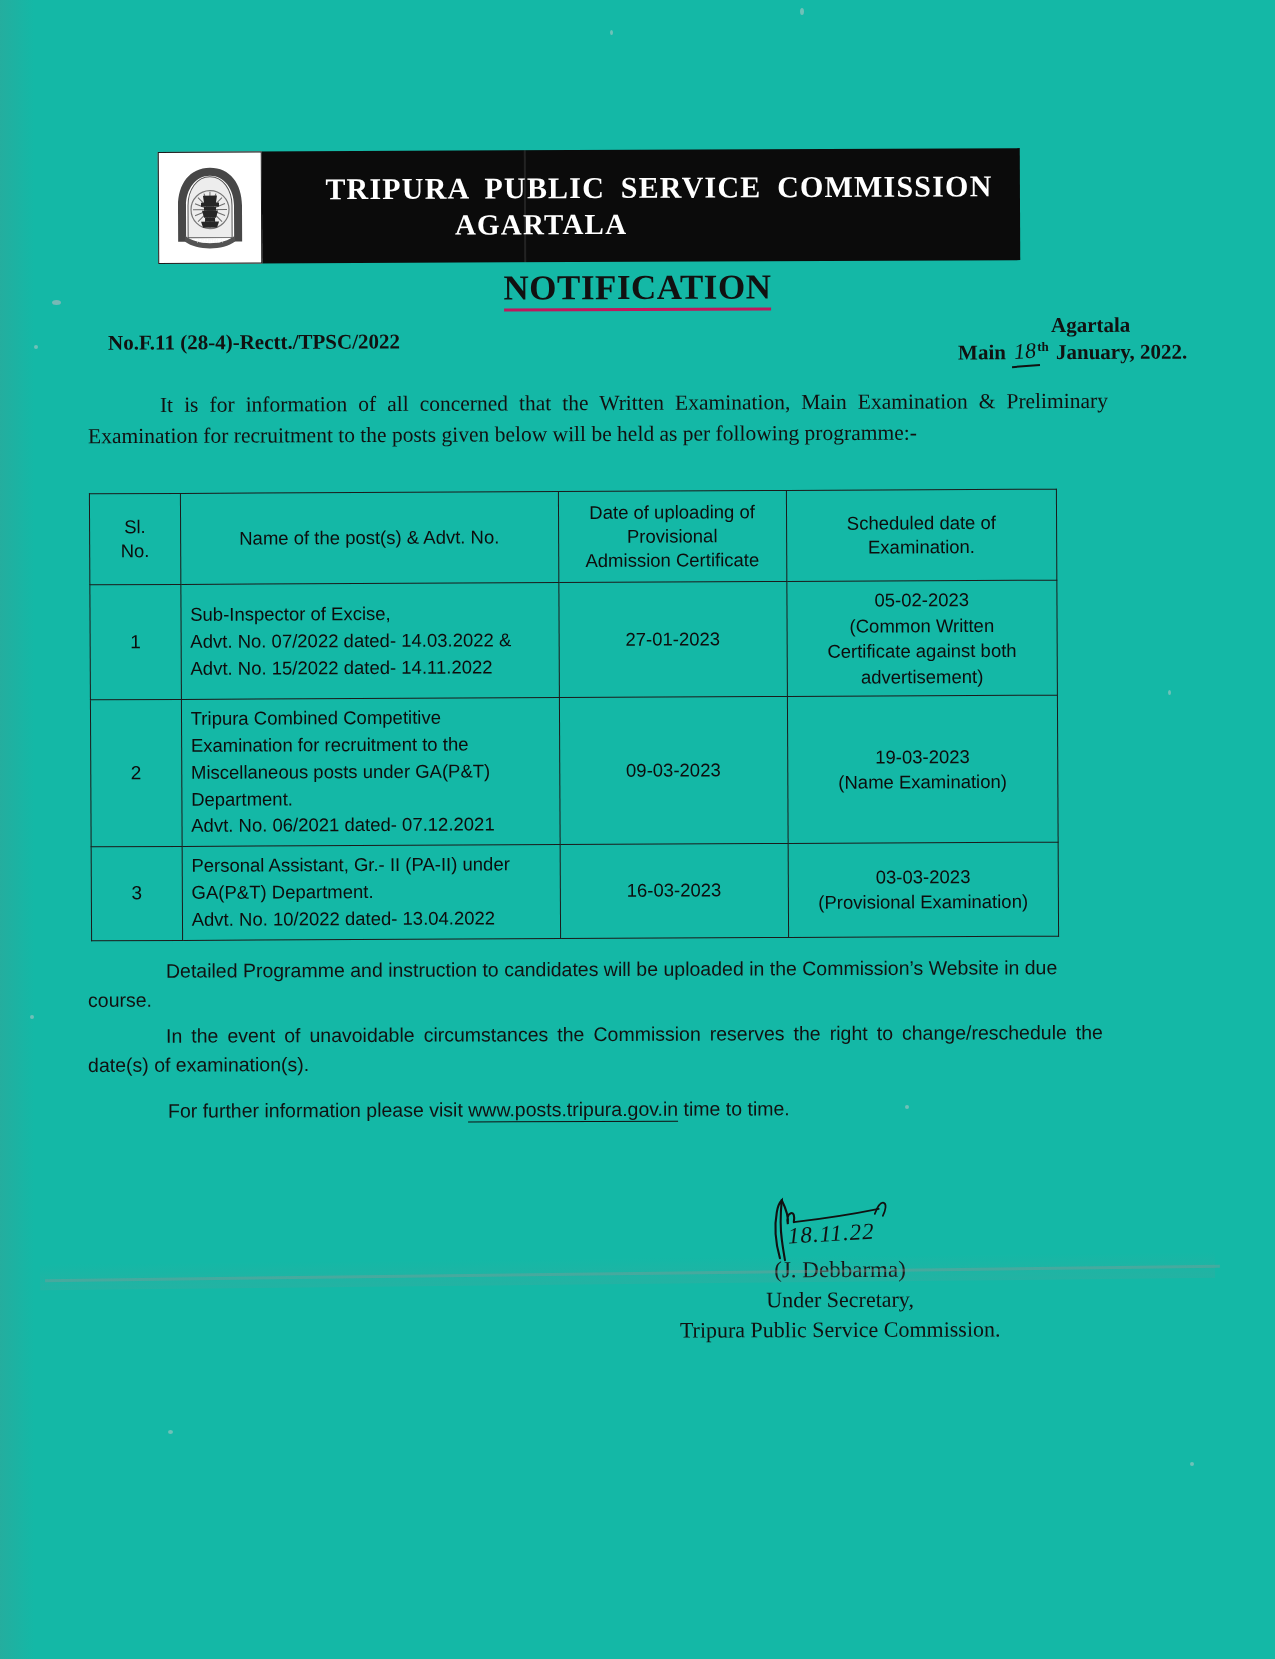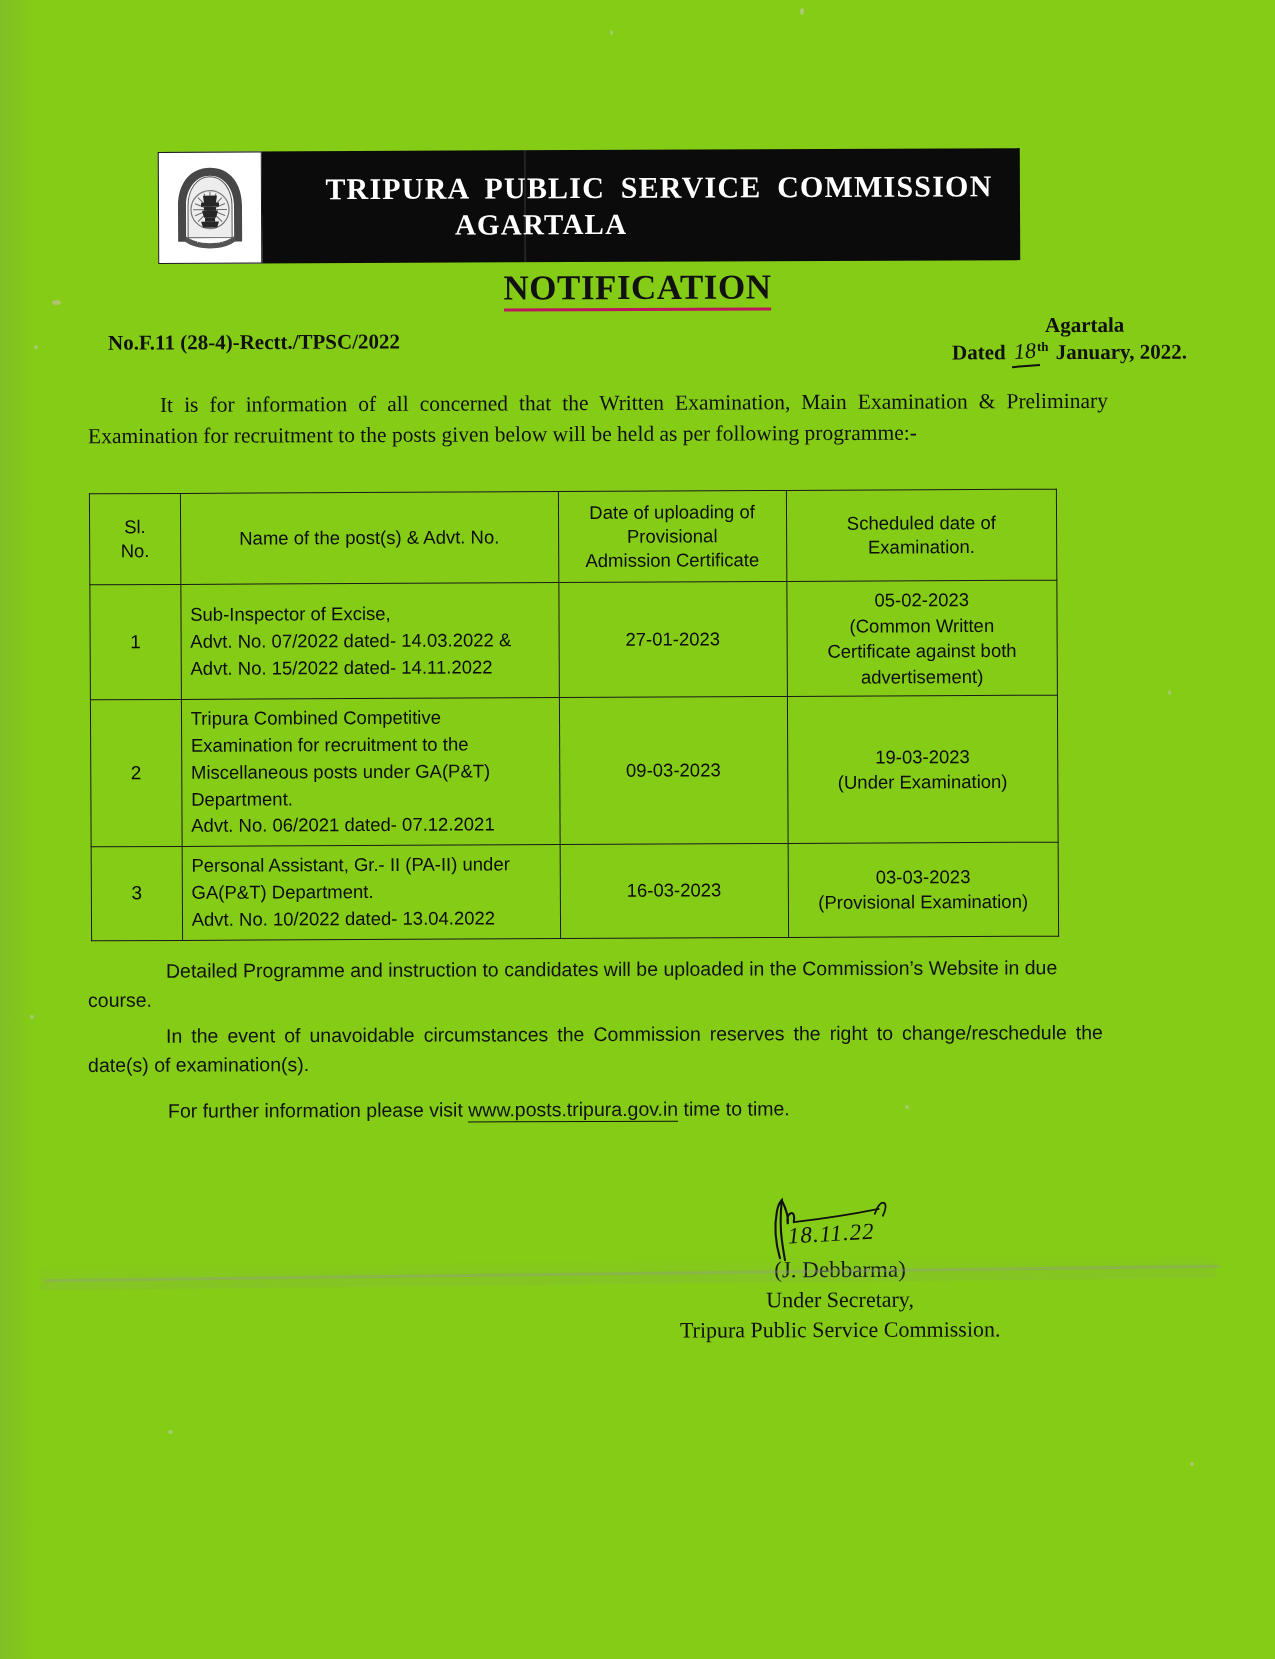--- a/index.html
+++ b/index.html
@@ -14,21 +14,21 @@
     overflow: hidden;
     font-family: "Liberation Serif", serif;
     color: #111;
     -webkit-font-smoothing: antialiased;
   }
 
   
   .page {
     position: absolute;
     inset: 0;
-    background: #84cc16;
+    background: #14b8a6;
     padding-left: 12px;
   }
   .speck {
     position: absolute;
     background: #c9c9c9;
     border-radius: 50%;
     opacity: .5;
   }
 
   
@@ -340,21 +340,21 @@
 
   <div class="doc-title">
     <span>NOTIFICATION</span>
   </div>
 
   <div class="ref-line">No.F.11 (28-4)-Rectt./TPSC/2022</div>
 
   <div class="place-date">
     <div class="place-line">Agartala</div>
     <div class="date-line">
-      <span>Dated</span>
+      <span>Main</span>
       <span class="date-hand">18</span><span class="sup-th">th</span>
       <span>January, 2022.</span>
     </div>
   </div>
 
   <div class="intro-para">It is for information of all concerned that the Written Examination, Main Examination &amp; Preliminary Examination for recruitment to the posts given below will be held as per following programme:-</div>
 
   <div class="table-wrap">
     <table class="sched">
       <thead>
@@ -396,21 +396,21 @@
           <td class="col-name">
             <span class="cellline">Tripura Combined Competitive</span>
             <span class="cellline">Examination for recruitment to the</span>
             <span class="cellline">Miscellaneous posts under GA(P&amp;T)</span>
             <span class="cellline">Department.</span>
             <span class="cellline">Advt. No. 06/2021 dated- 07.12.2021</span>
           </td>
           <td class="col-up">09-03-2023</td>
           <td class="col-sch">
             <span class="cellline">19-03-2023</span>
-            <span class="cellline">(Under Examination)</span>
+            <span class="cellline">(Name Examination)</span>
           </td>
         </tr>
         <tr>
           <td class="col-sl">3</td>
           <td class="col-name">
             <span class="cellline">Personal Assistant, Gr.- II (PA-II) under</span>
             <span class="cellline">GA(P&amp;T) Department.</span>
             <span class="cellline">Advt. No. 10/2022 dated- 13.04.2022</span>
           </td>
           <td class="col-up">16-03-2023</td>

